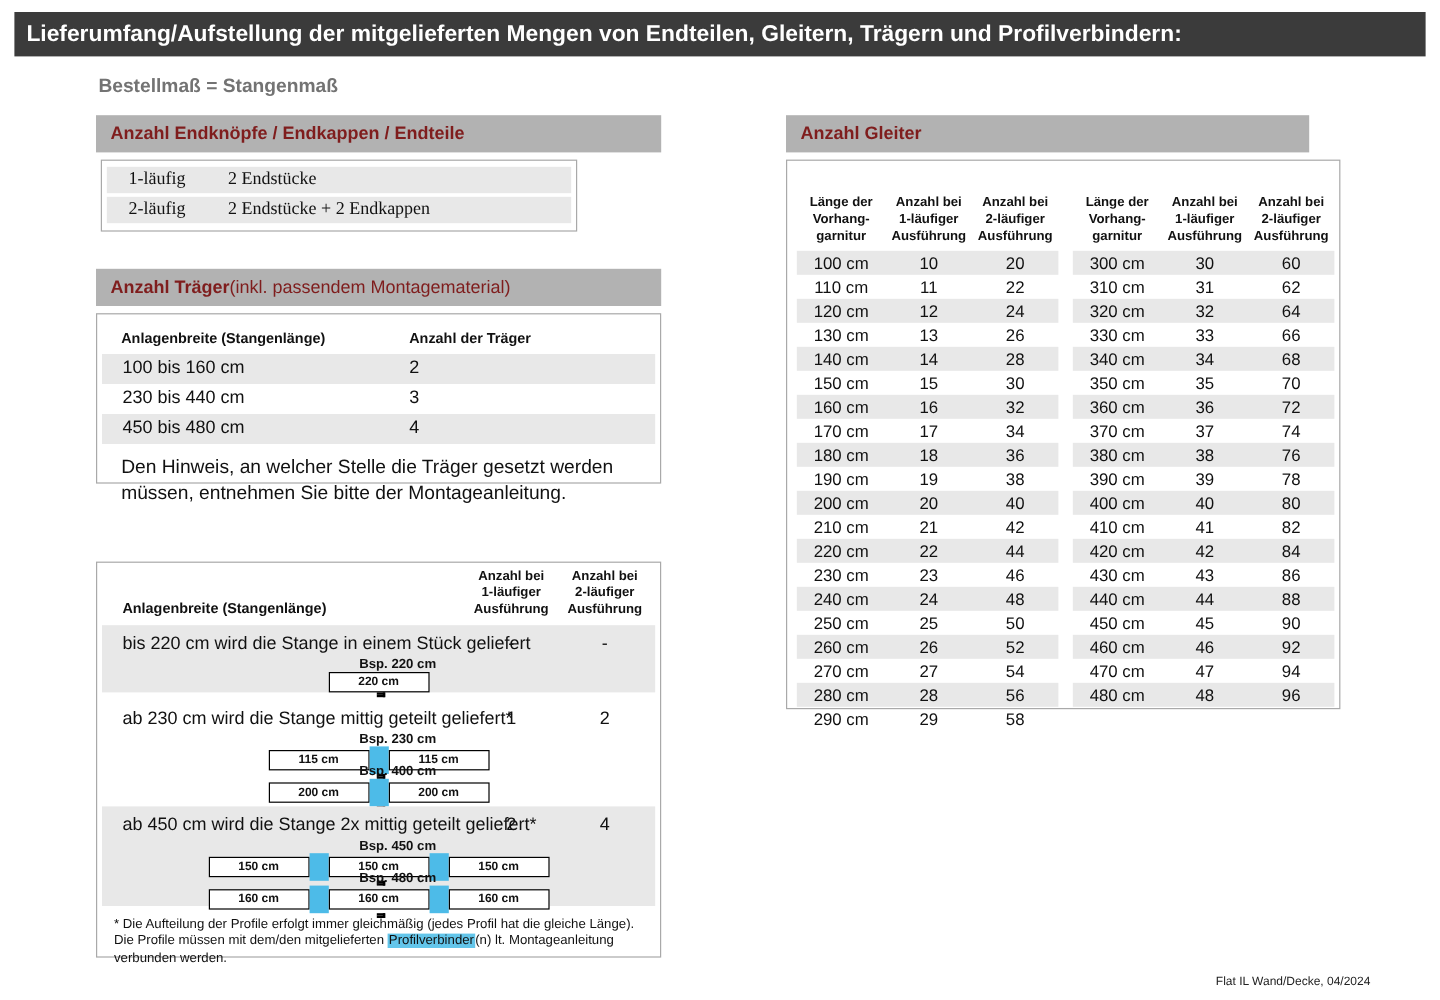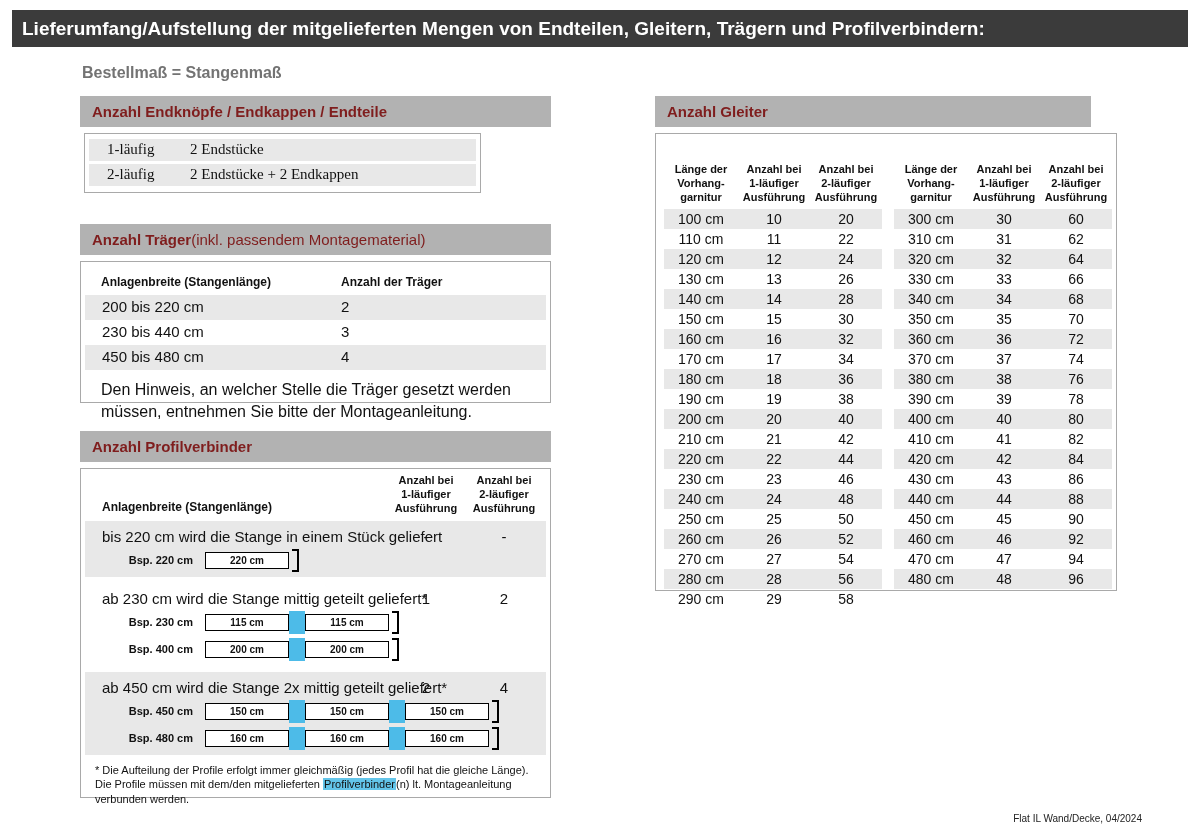--- a/index.html
+++ b/index.html
@@ -47,21 +47,21 @@
   .pv-col { position: absolute; top: 5px; width: 80px; text-align: center; font-size: 11px; font-weight: bold;
             white-space: pre-line; line-height: 1.25; }
   .pv-col.c1 { left: 305px; } .pv-col.c2 { left: 383px; }
   .pv-group { position: relative; margin: 0 4px; padding: 5px 0 5px 0; }
   .pv-group.shaded { background: #e8e8e8; }
   .pv-group + .pv-group { margin-top: 6px; }
   .pv-main { position: relative; height: 22px; }
   .pv-text { position: absolute; left: 17px; top: 2px; font-size: 15px; }
   .pv-v { position: absolute; top: 2px; width: 80px; text-align: center; font-size: 15px; }
   .pv-v.c1 { left: 301px; } .pv-v.c2 { left: 379px; }
-  .bsp-row { display: flex; align-items: center; height: 24px; }
+  .bsp-row { display: flex; align-items: center; height: 24px; flex-direction: column; }
   .bsp-row + .bsp-row { margin-top: 3px; }
   .bsp-label { width: 120px; padding-right: 12px; text-align: right; font-size: 11px; font-weight: bold; }
   .rod { display: flex; align-items: center; }
   .segwrap { display: flex; align-items: center; }
   .connector { width: 16px; height: 23px; background: #4dbbe8; }
   .segwrap:first-child .connector { display: none; }
   .seg { width: 84px; height: 17px; background: #fff; border: 1px solid #000; display: flex;
          align-items: center; justify-content: center; font-size: 10px; font-weight: bold; }
   .endcap { width: 7px; height: 23px; border: 2px solid #000; border-left: none; margin-left: 3px; }
   .pv-foot { margin: 8px 12px 0 14px; font-size: 11px; line-height: 1.3; }
@@ -113,38 +113,35 @@
       <span class="normal"> (inkl. passendem Montagematerial)</span>
   </div>
   <div class="box" id="box-traeger">
     <div class="tr-head">
       <span class="h1">Anlagenbreite (Stangenlänge)</span>
       <span class="h2">Anzahl der Träger</span>
     </div>
     <div class="tr-rows">
 
     <div class="tr-row">
-        <span class="range">200 bis 220 cm</span>
+        <span class="range">100 bis 160 cm</span>
         <span class="cnt">2</span>
       </div>
         <div class="tr-row">
         <span class="range">230 bis 440 cm</span>
         <span class="cnt">3</span>
       </div>
         <div class="tr-row">
         <span class="range">450 bis 480 cm</span>
         <span class="cnt">4</span>
       </div>
       </div>
     <div class="tr-note">Den Hinweis, an welcher Stelle die Träger gesetzt werden müssen, entnehmen Sie bitte der Montageanleitung.</div>
   </div>
 
-  <div class="secbar" id="bar-profil">
-    <span>Anzahl Profilverbinder</span>
-  </div>
   <div class="box" id="box-profil">
     <div class="pv-head">
       <span class="pv-left-label">Anlagenbreite (Stangenlänge)</span>
       <span class="pv-col c1">Anzahl bei
 1-läufiger
 Ausführung</span>
       <span class="pv-col c2">Anzahl bei
 2-läufiger
 Ausführung</span>
     </div>

